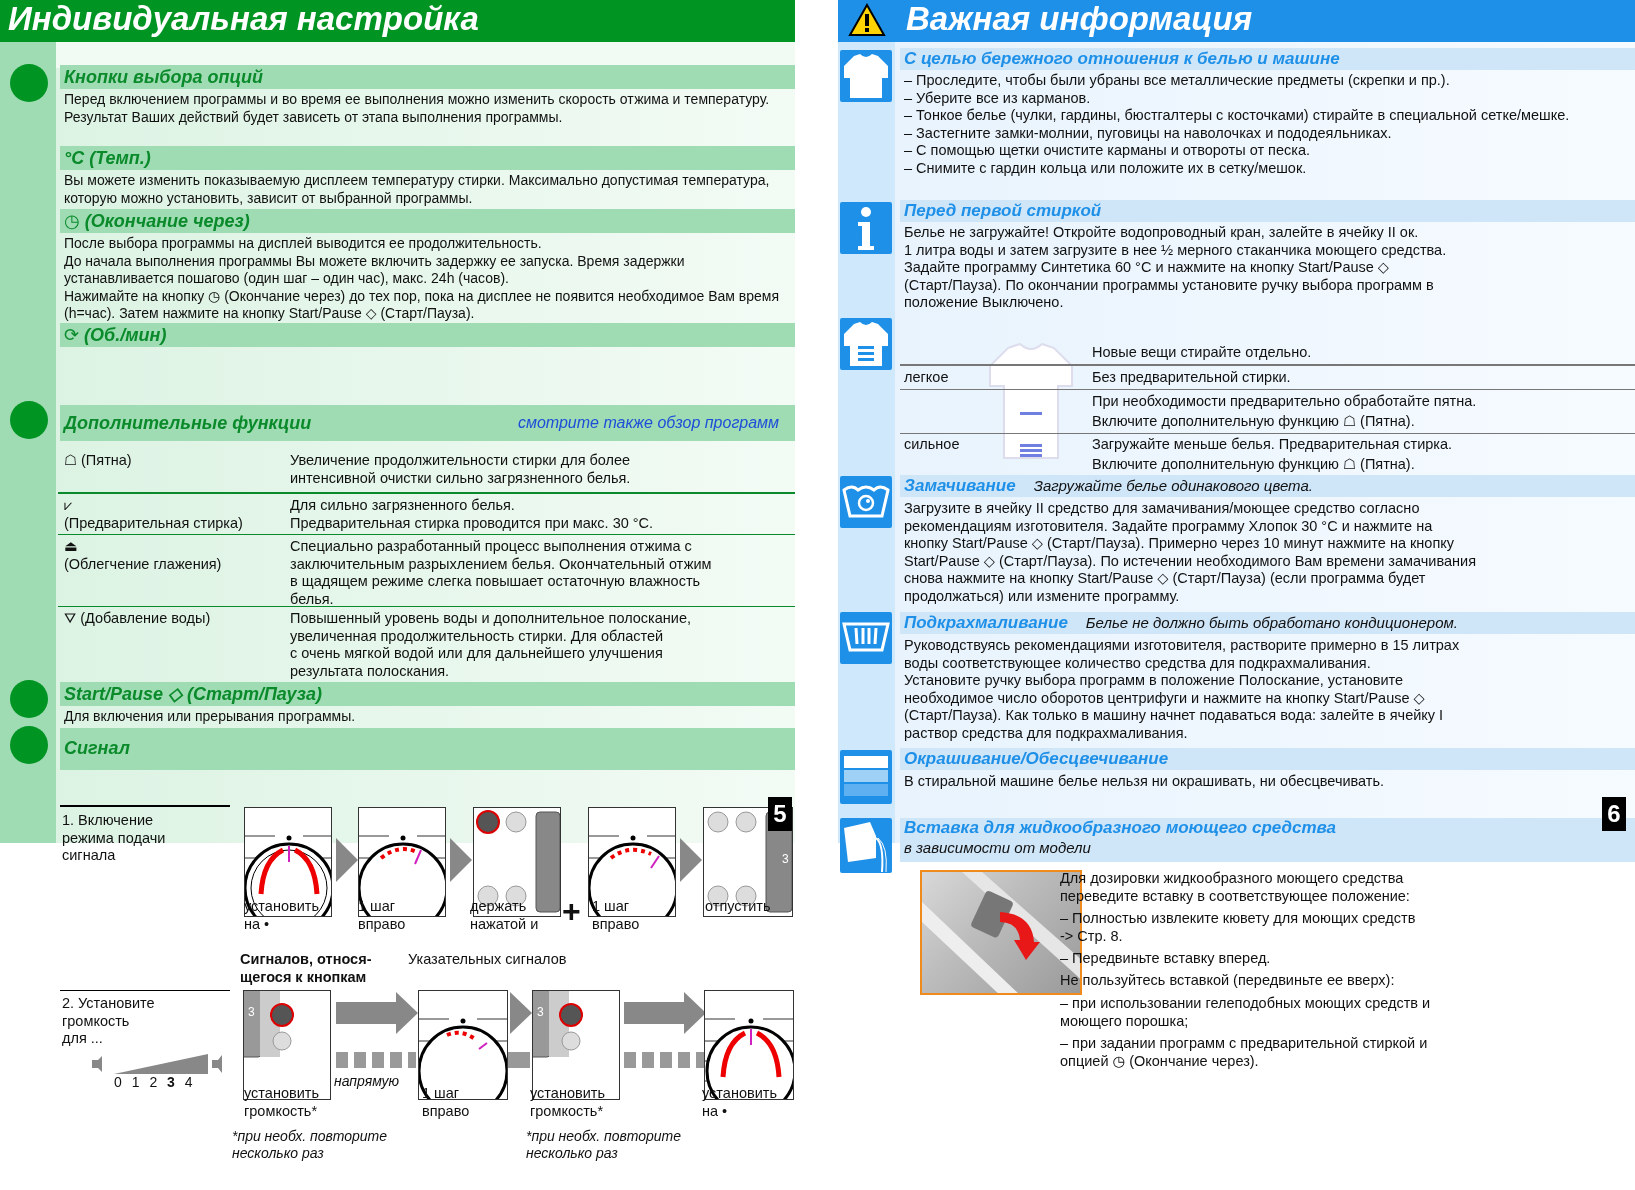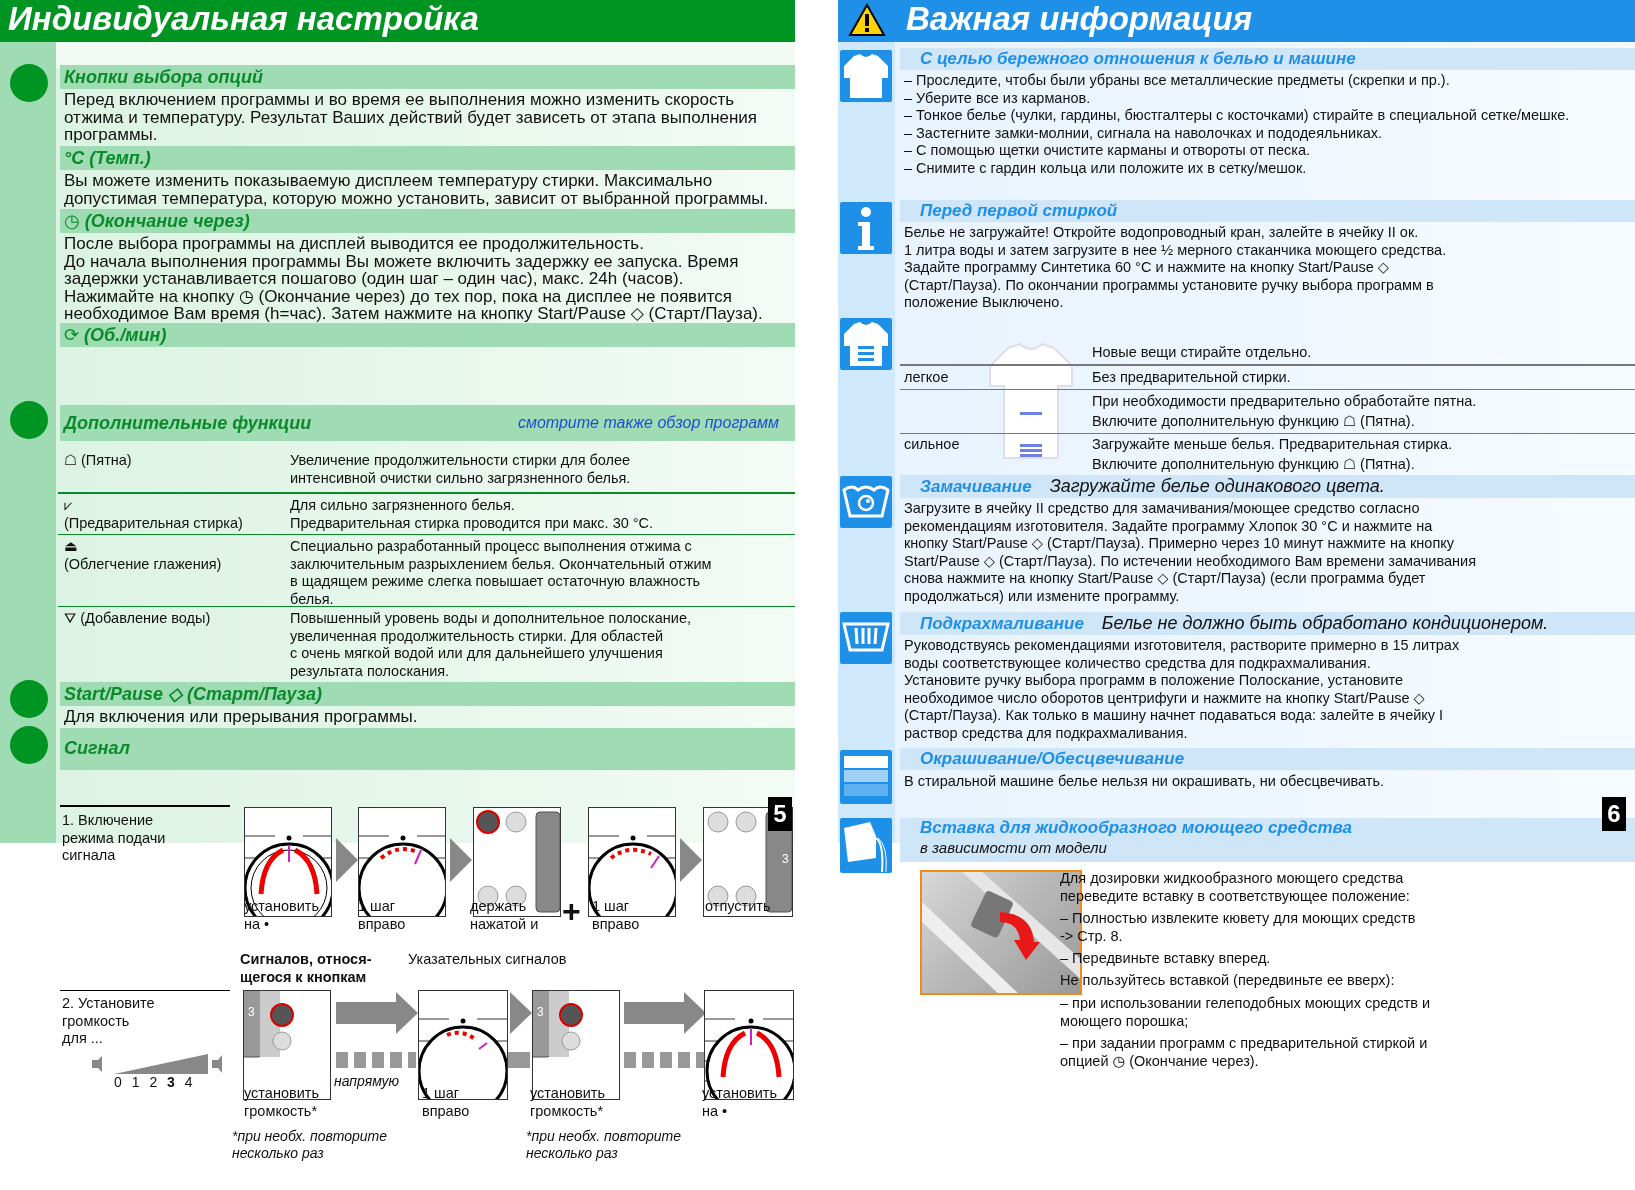--- a/index.html
+++ b/index.html
@@ -7,35 +7,35 @@
 .page{position:absolute;top:0;height:843px}
 #left{left:0;width:795px;background:linear-gradient(90deg,#9fdcb4 0,#9fdcb4 56px,#dcf3e3 56px,#f3fbf5 100%)}
 #right{left:838px;width:797px;background:linear-gradient(90deg,#cfe8fb 0,#cfe8fb 57px,#e8f3fd 57px,#f6fbff 100%)}
 .hdr{position:absolute;top:0;left:0;height:42px;color:#fff;font-style:italic;font-weight:bold;font-size:33px;line-height:38px;white-space:nowrap}
 #left .hdr{width:795px;background:#009422;padding-left:8px}
 #right .hdr{width:797px;background:#1e90e8;padding-left:68px}
 .warn{position:absolute;left:10px;top:3px;width:38px;height:34px}
 .bullet{position:absolute;left:10px;width:38px;height:38px;border-radius:50%;background:#009422}
 .gbar{position:absolute;left:60px;width:735px;background:#9fdcb4;color:#0a8a2a;font-style:italic;font-weight:bold;font-size:18px;line-height:24px;padding-left:4px;white-space:nowrap}
 .gbar .aside{position:absolute;right:16px;top:0;color:#1d4ed8;font-weight:normal;font-size:16px}
-.para{position:absolute;left:64px;width:730px;font-size:17px;line-height:17.5px;white-space:pre-line}
+.para{position:absolute;left:64px;width:730px;font-size:14px;line-height:17.5px;white-space:pre-line}
 .topband{position:absolute;left:56px;top:42px;width:739px;height:26px;background:#f2faf4}
 .frow{position:absolute;left:60px;width:735px;font-size:14.5px;line-height:17.5px}
 .frow .k{position:absolute;left:4px;top:0;width:215px;white-space:pre-line}
 .frow .v{position:absolute;left:230px;top:0;width:500px;white-space:pre-line}
 .hr{position:absolute;left:58px;width:737px;height:2px;background:#0a8a2a}
 .steptxt{position:absolute;font-size:14.5px;line-height:17.5px;white-space:pre-line}
 .panel{position:absolute;width:88px;height:110px;background:#fff;border:1px solid #333;overflow:hidden}
 .arrow{position:absolute;width:0;height:0}
 .cap{position:absolute;font-size:14.5px;line-height:17.5px;white-space:pre-line}
 .note{position:absolute;font-style:italic;font-size:14px;line-height:17px;white-space:pre-line}
 .pgnum{position:absolute;bottom:12px;width:24px;height:34px;background:#000;color:#fff;font-weight:bold;font-size:24px;text-align:center;line-height:34px}
 
-.bbar{position:absolute;left:62px;width:735px;background:#cfe5f8;color:#1e90e8;font-style:italic;font-weight:bold;font-size:17px;line-height:22px;padding-left:20px;white-space:nowrap}
-.bbar .sub{color:#111;font-weight:normal;font-size:18px;margin-left:18px}
+.bbar{position:absolute;left:62px;width:735px;background:#cfe5f8;color:#1e90e8;font-style:italic;font-weight:bold;font-size:17px;line-height:22px;padding-left:4px;white-space:nowrap}
+.bbar .sub{color:#111;font-weight:normal;font-size:15px;margin-left:18px}
 .ico{position:absolute;left:2px;width:52px;background:#1e90e8;border-radius:2px}
 .rpara{position:absolute;left:66px;width:725px;font-size:14.5px;line-height:17.5px;white-space:pre-line}
 .list{position:absolute;left:66px;width:725px;font-size:14.5px;line-height:17.5px;list-style:none}
 .list li{padding-left:16px;text-indent:-16px}
 .drow{position:absolute;left:62px;width:735px;font-size:14.5px;line-height:20px}
 .drow .lvl{position:absolute;left:4px}
 .drow .txt{position:absolute;left:192px;width:540px;white-space:pre-line}
 .dline{position:absolute;left:62px;width:735px;height:1px;background:#777}
 .photo{position:absolute;left:920px;top:870px;width:162px;height:125px;border:2px solid #f08a1c;background:linear-gradient(135deg,#d8d8d8 0,#bdbdbd 40%,#9a9a9a 100%);overflow:hidden}
 b{font-weight:bold}
@@ -306,21 +306,21 @@
   <div class="ico" style="top:50px;height:52px">
     <svg width="52" height="52" viewBox="0 0 52 52">
         <path d="M14 6 L20 4 Q26 10 32 4 L38 6 L48 16 L48 28 L42 28 L42 48 L10 48 L10 28 L4 28 L4 16 Z" fill="#fff"></path>
       </svg>
   </div>
   <div class="bbar" style="top:48px">С  целью  бережного  отношения  к  белью  и  машине</div>
   <ul class="list" style="top:72px">
     <li>– Проследите,  чтобы  были  убраны  все  металлические  предметы  (скрепки  и  пр.).</li>
     <li>– Уберите  все  из  карманов.</li>
     <li>– Тонкое  белье  (чулки,  гардины,  бюстгалтеры  с  косточками)  стирайте  в  специальной  сетке/мешке.</li>
-    <li>– Застегните  замки-молнии,  сигнала  на  наволочках  и  пододеяльниках.</li>
+    <li>– Застегните  замки-молнии,  пуговицы  на  наволочках  и  пододеяльниках.</li>
     <li>– С  помощью  щетки  очистите  карманы  и  отвороты  от  песка.</li>
     <li>– Снимите  с  гардин  кольца  или  положите  их  в  сетку/мешок.</li>
   </ul>
 
   <div class="ico" style="top:202px;height:52px">
     <svg width="52" height="52" viewBox="0 0 52 52">
         <circle cx="26" cy="10" r="5" fill="#fff"></circle>
         <path d="M18 20 L30 20 L30 44 L34 44 L34 48 L18 48 L18 44 L22 44 L22 24 L18 24Z" fill="#fff"></path>
       </svg>
   </div>

